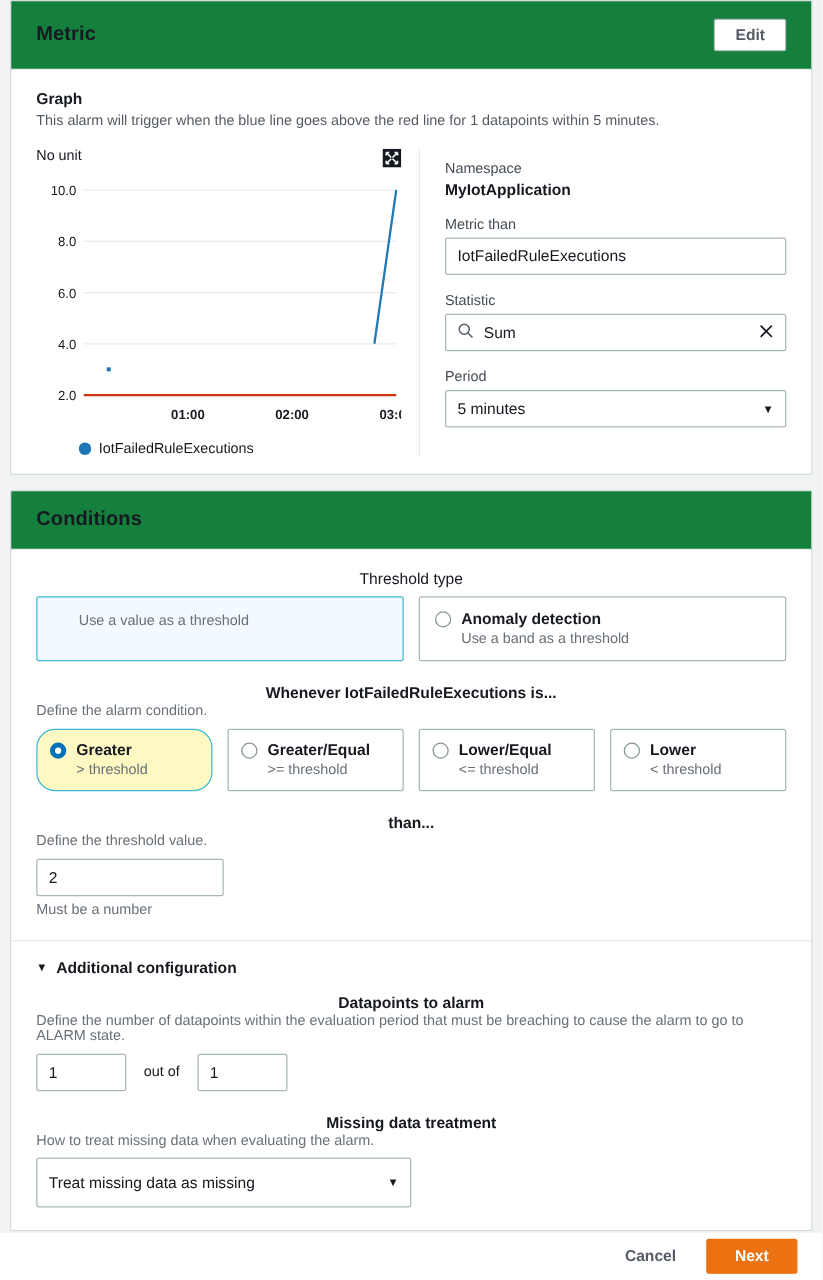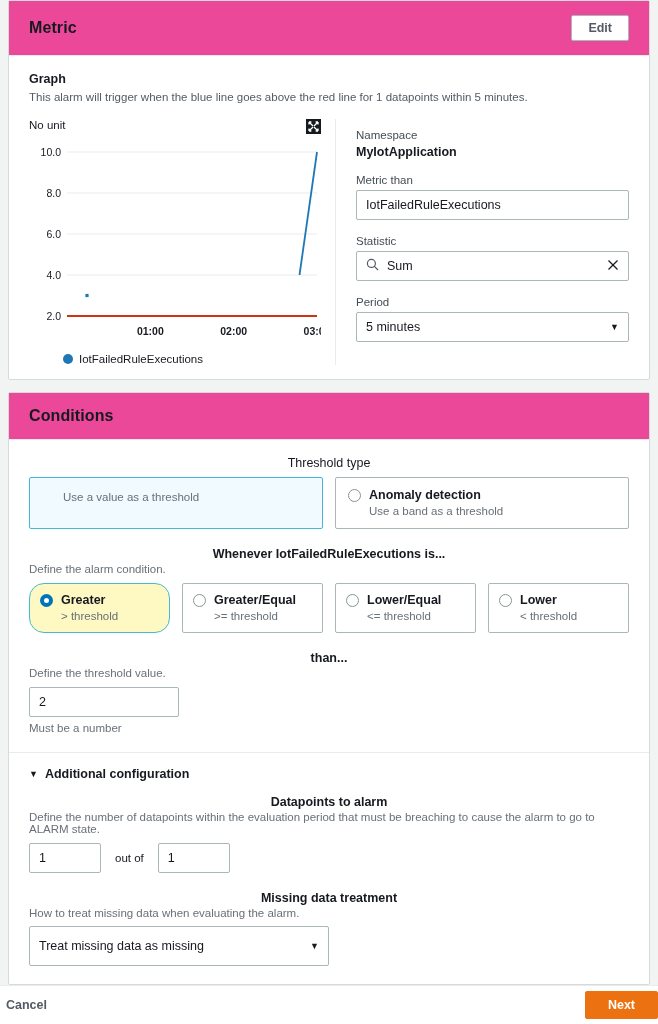--- a/index.html
+++ b/index.html
@@ -16,21 +16,21 @@
   .card {
     background: #ffffff;
     border: 1px solid #d5dbdb;
     border-radius: 2px;
     margin: 0 8px;
   }
   .card-header {
     display: flex; align-items: center; justify-content: space-between;
     padding: 14px 20px;
     border-bottom: 1px solid #e9ebed;
-    background: #ec4899;
+    background: #15803d;
   }
   .card-title { font-size: 16px; font-weight: bold; letter-spacing: .1px; color: #16191f; }
 
   .btn-edit {
     font-size: 12.5px; font-weight: bold; color: #545b64;
     background: #ffffff; border: 1px solid #aab7b8; border-radius: 2px;
     padding: 5px 16px; cursor: pointer;
   }
 
   
@@ -112,21 +112,21 @@
   .select-box {
     width: 300px; height: 40px; border: 1px solid #aab7b8; border-radius: 2px; background: #fff;
     display: flex; align-items: center; justify-content: space-between;
     padding: 0 9px; font-size: 12.5px; color: #16191f; margin-top: 7px;
   }
   .cond-bottom-pad { height: 18px; }
 
   
   .footer {
     margin-top: auto; height: 48px; display: flex; align-items: center;
-    justify-content: space-between; gap: 34px; 
+    justify-content: flex-end; gap: 18px; padding-right: 20px;
     border-top: 1px solid #e9ebed; background: #ffffff;
   }
   .btn-cancel { font-size: 12.5px; font-weight: bold; color: #545b64; background: none; border: none; cursor: pointer; padding: 6px 6px; }
   .btn-next {
     font-size: 12.5px; font-weight: bold; color: #fff; background: #ec7211;
     border: 1px solid #ec7211; border-radius: 2px; padding: 6px 22px; cursor: pointer;
   }
 </style>
 </head>
 <body>

